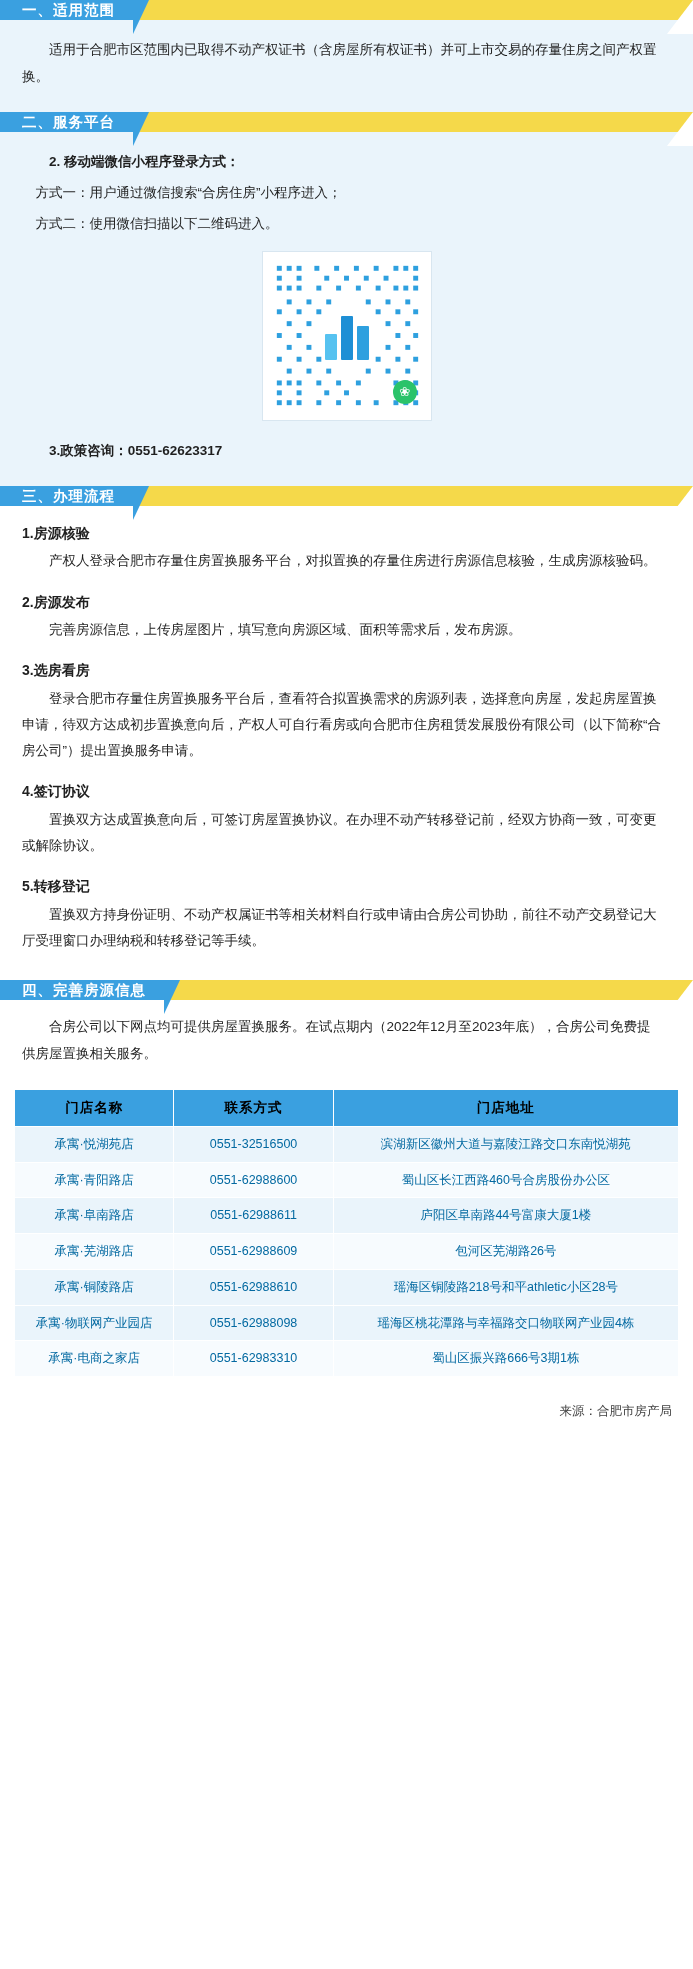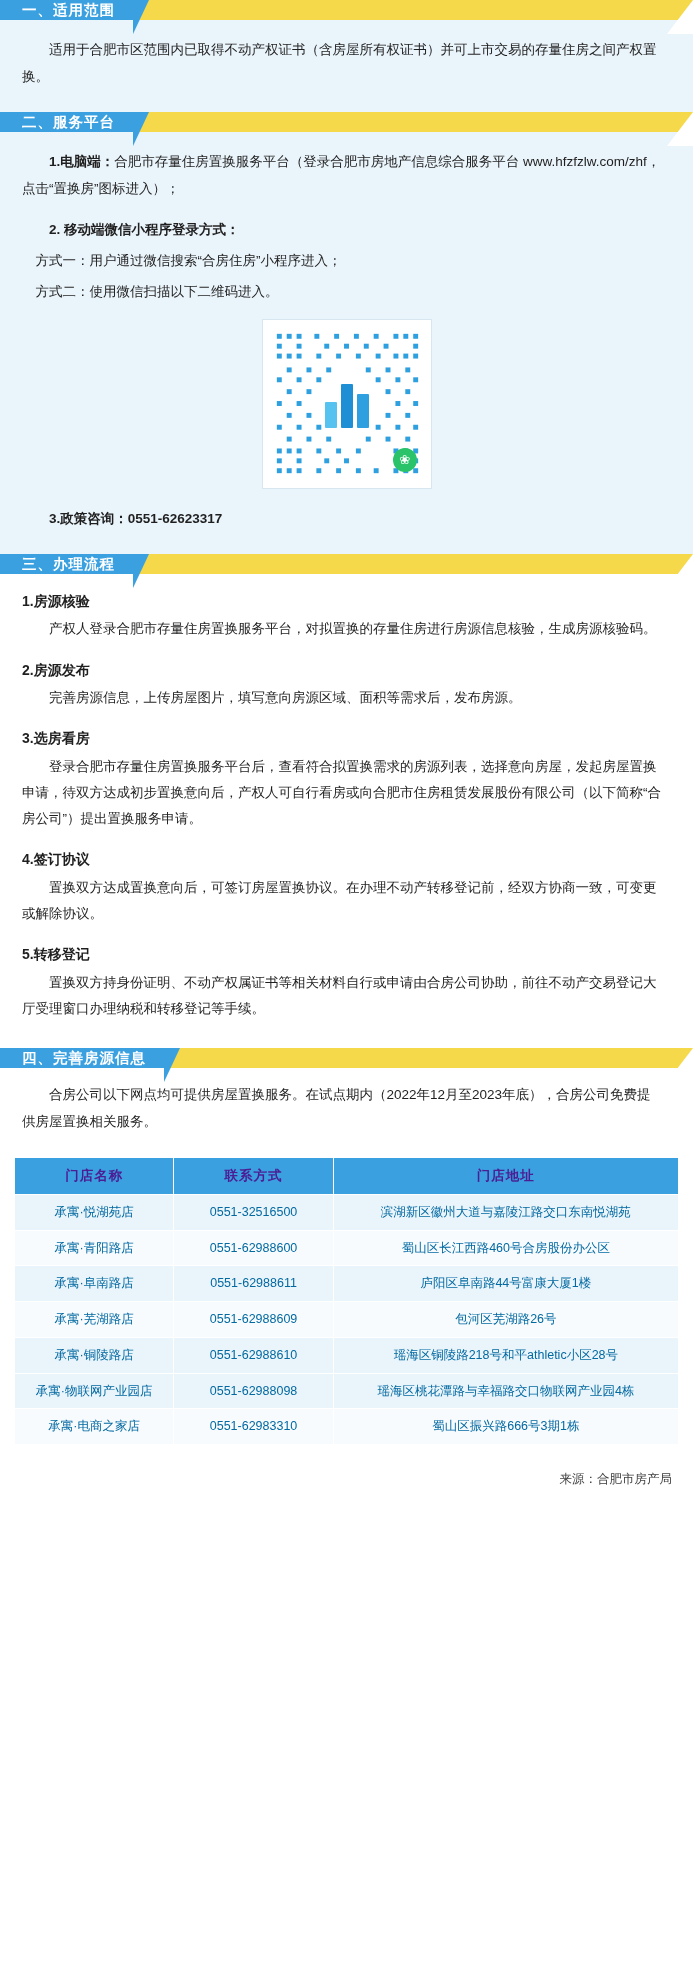--- a/index.html
+++ b/index.html
@@ -169,21 +169,21 @@
     padding: 6px 14px 10px 14px;
     background: #ffffff;
   }
   table.stores {
     width: 100%;
     border-collapse: collapse;
     font-size: 12.5px;
   }
   table.stores th {
     background: #3aa0e0;
-    color: #4c1d95;
+    color: #000000;
     font-size: 13.5px;
     font-weight: bold;
     padding: 9px 4px;
     border: 1px solid #ffffff;
     letter-spacing: 1px;
   }
   table.stores td {
     padding: 8px 6px;
     text-align: center;
     border: 1px solid #ffffff;
@@ -215,23 +215,20 @@
   <div class="panel-blue">
     <p class="para indent2">适用于合肥市区范围内已取得不动产权证书（含房屋所有权证书）并可上市交易的存量住房之间产权置换。</p>
   </div>
 
   <div class="section-head">
     <div class="sh-blue">二、服务平台</div>
     <div class="sh-yellow"></div>
   </div>
   <div class="panel-blue">
 
-    <div class="block">
-      <p class="para indent2"><span class="subhead">1.电脑端：</span><span>合肥市存量住房置换服务平台（登录合肥市房地产信息综合服务平台 www.hfzfzlw.com/zhf，点击“置换房”图标进入）；</span></p>
-    </div>
 
     <div class="block">
       <p class="para subhead indent2">2. 移动端微信小程序登录方式：</p>
       <p class="para pad-left1">方式一：用户通过微信搜索“合房住房”小程序进入；</p>
       <p class="para pad-left1">方式二：使用微信扫描以下二维码进入。</p>
     </div>
 
     <div class="qr-wrap">
       <div class="qr-box">
         <svg class="qr-dots" viewBox="0 0 170 170">

